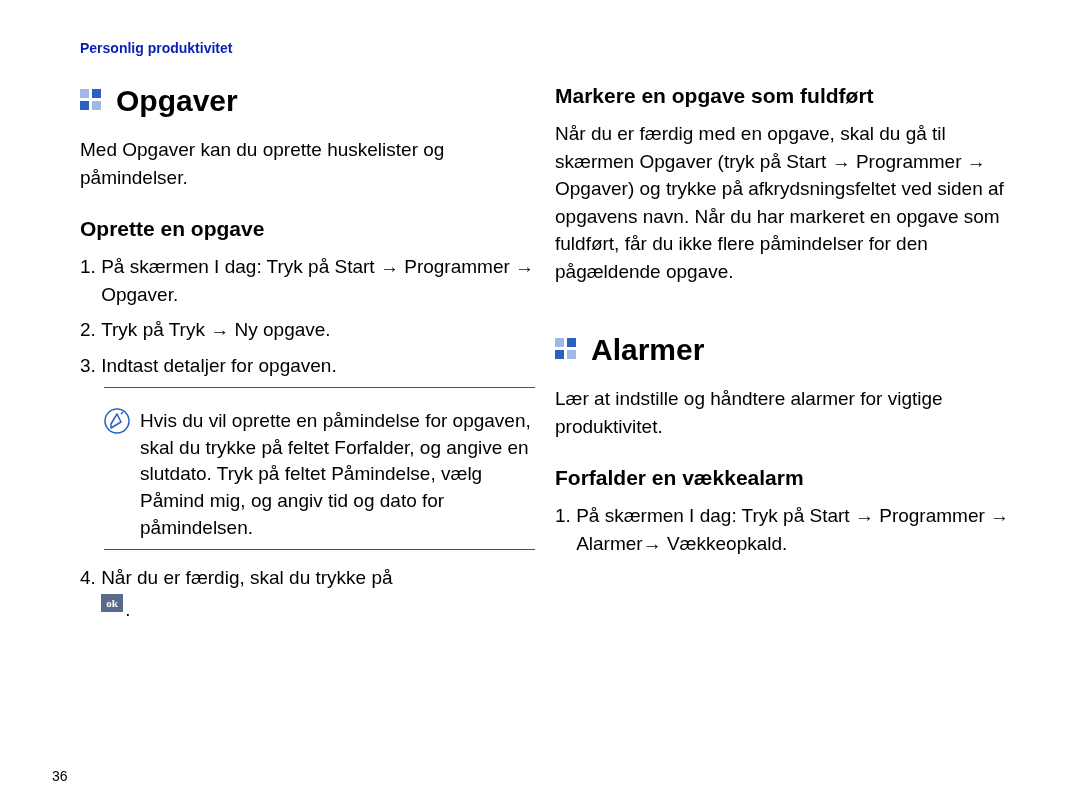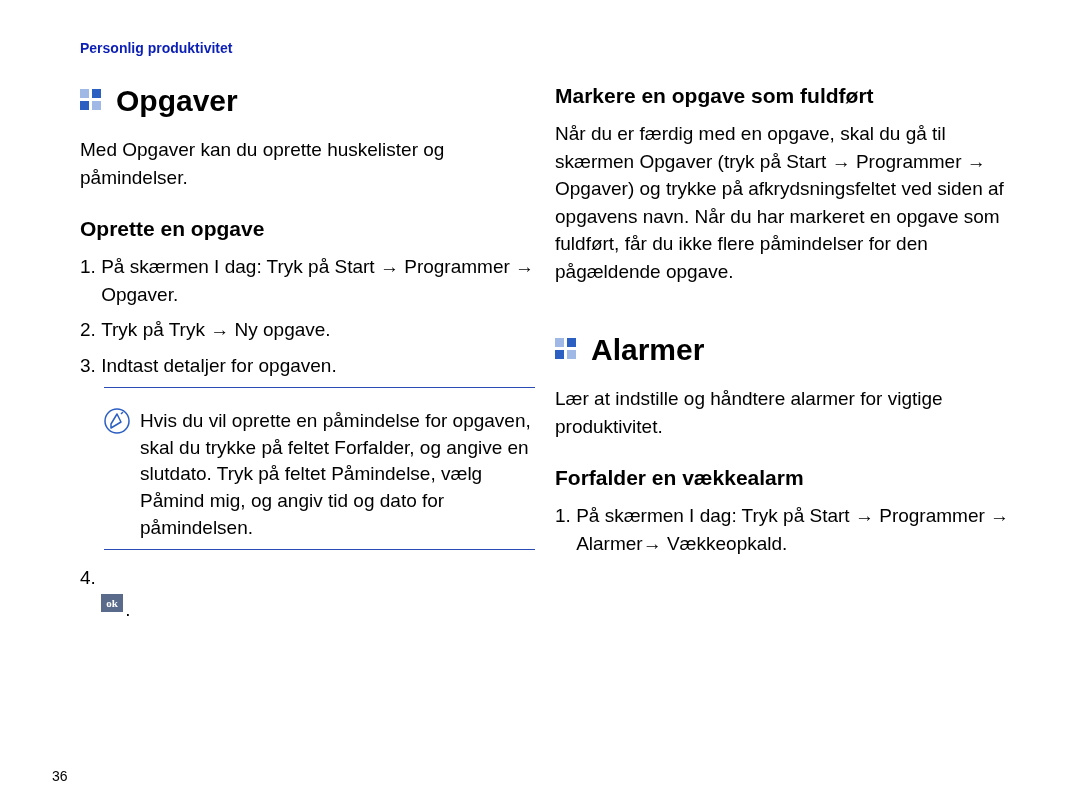--- a/index.html
+++ b/index.html
@@ -145,21 +145,21 @@
           </svg>
         </span>
         <div class="note-text">
           <span>Hvis du vil oprette en påmindelse for opgaven, skal du trykke på feltet Forfalder, og angive en slutdato. Tryk på feltet Påmindelse, vælg </span><span class="b">Påmind mig</span><span>, og angiv tid og dato for påmindelsen.</span>
         </div>
       </div>
 
       <ol class="steps" start="4" style="counter-reset: step 3;">
         <li>
           <span>
-            <br>
+            <span>Når du er færdig, skal du trykke på </span><br>
             <span class="inline-icon">
               <svg width="22" height="18" viewBox="0 0 22 18">
                 <rect x="0" y="0" width="22" height="18" fill="#5a6a8a"></rect>
                 <text x="11" y="13" text-anchor="middle" font-size="11" font-family="Verdana" fill="#fff" font-weight="bold">ok</text>
               </svg>
             </span><span>.</span>
           </span>
         </li>
       </ol>
 

